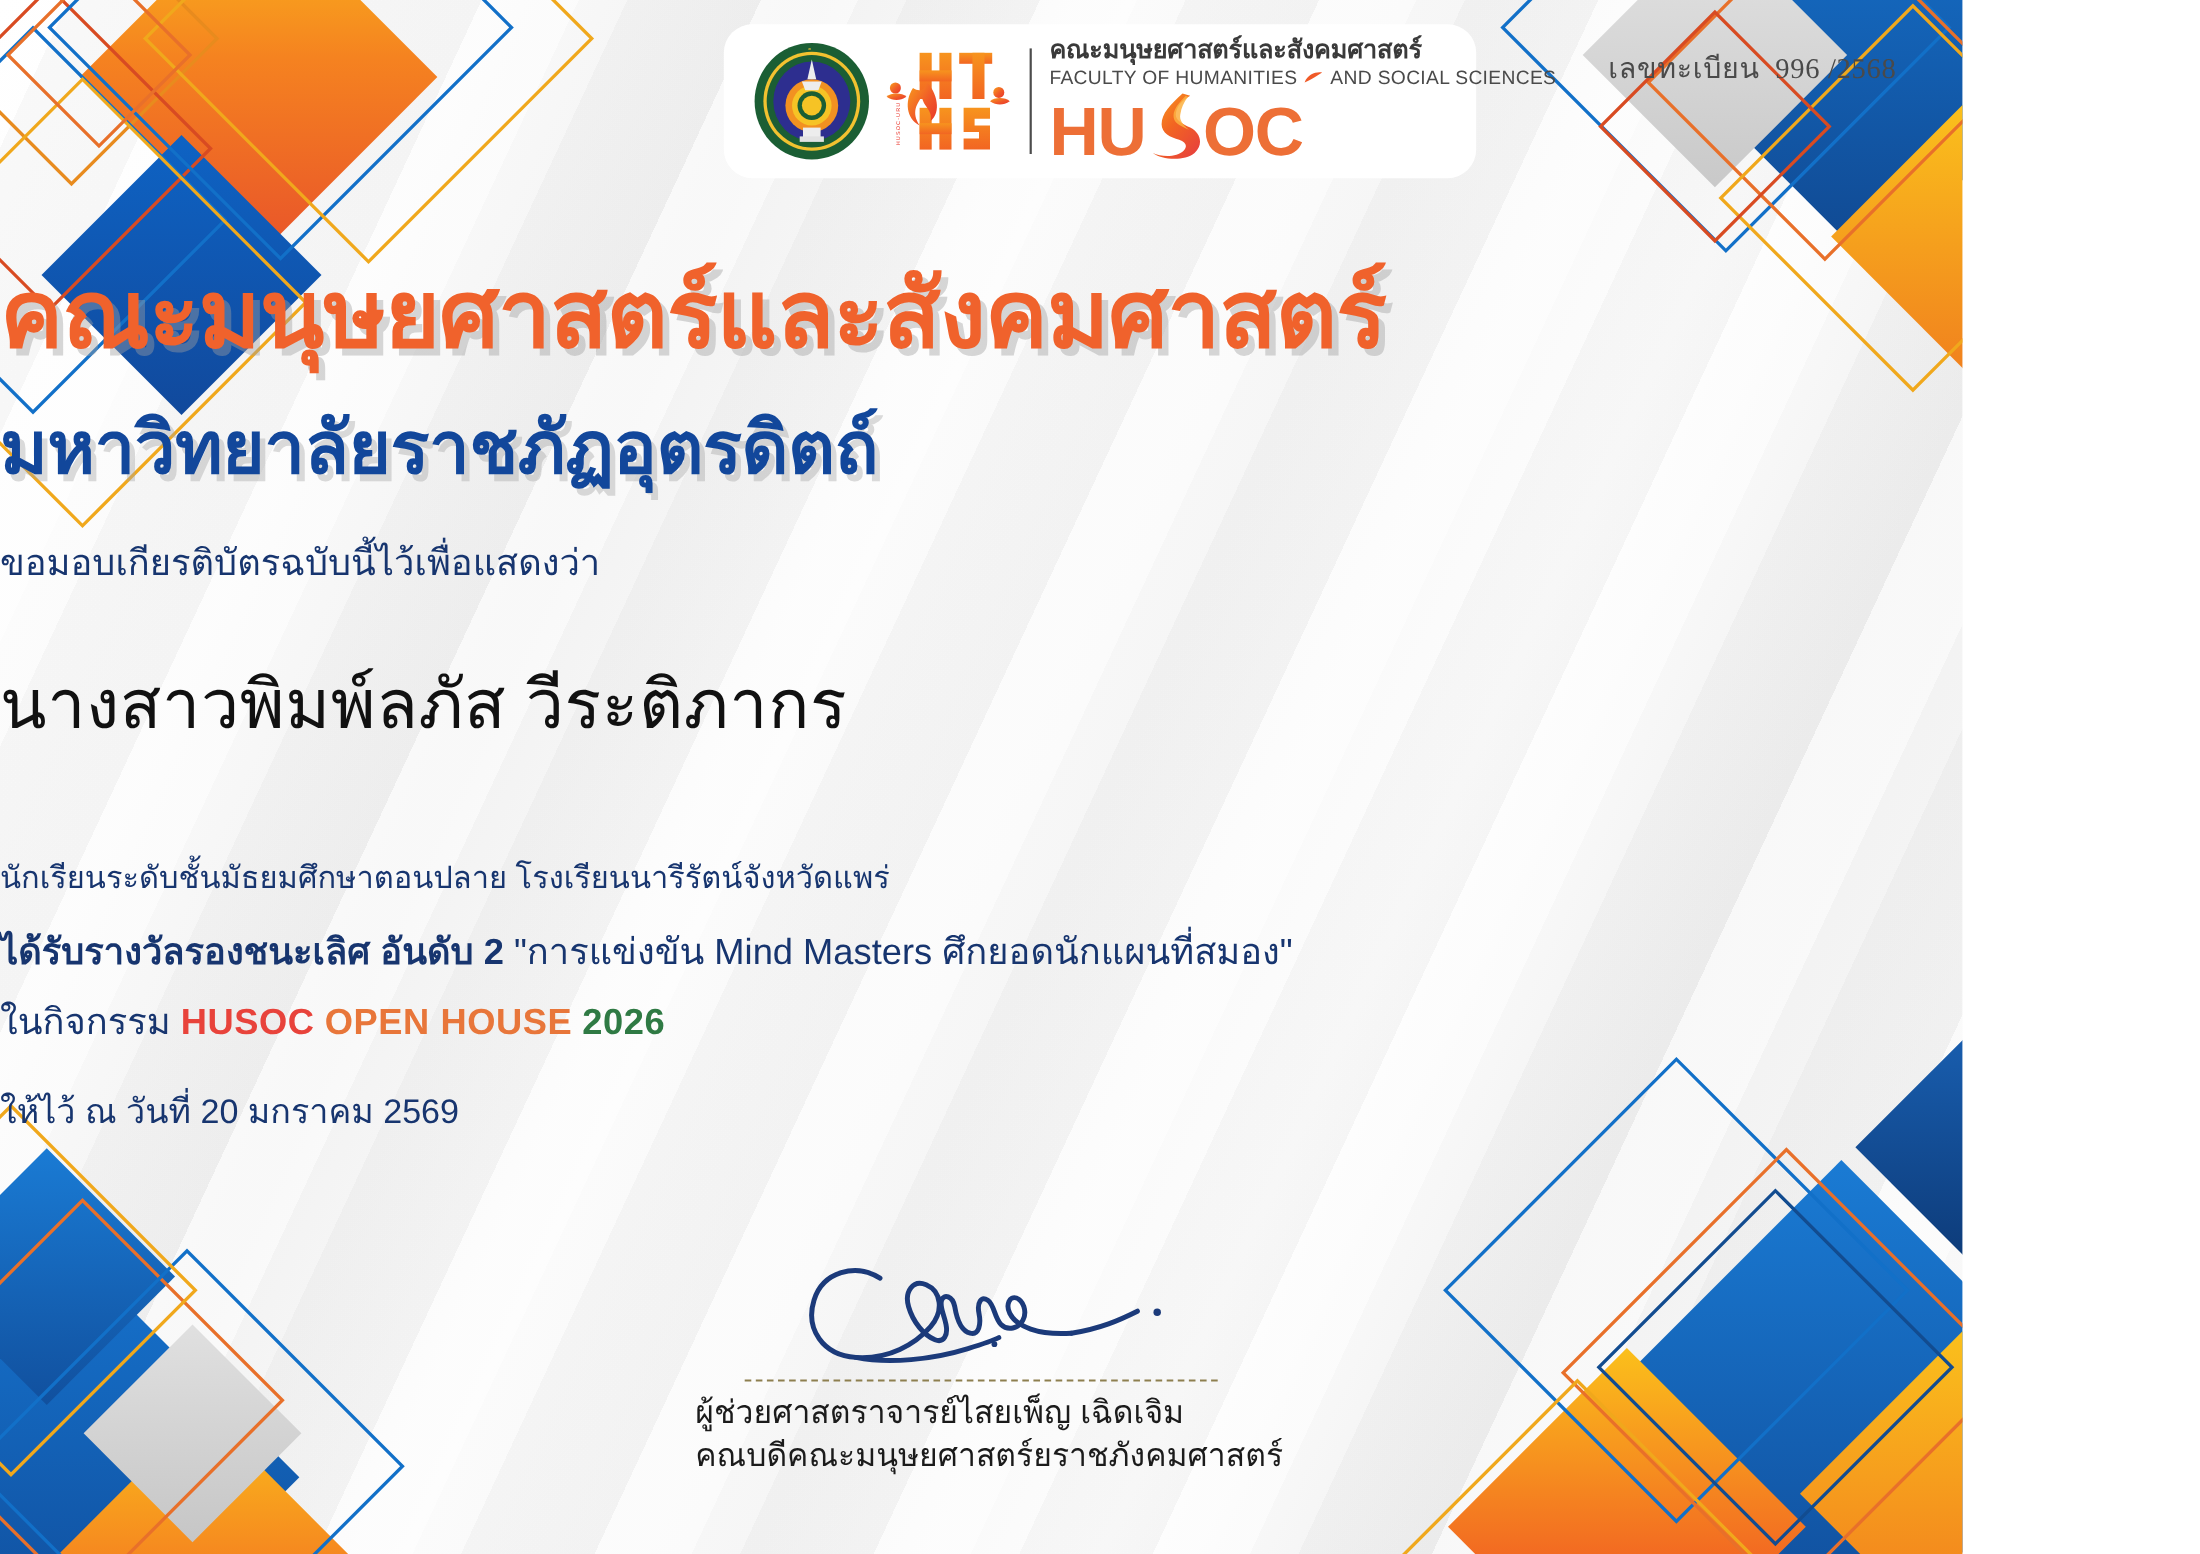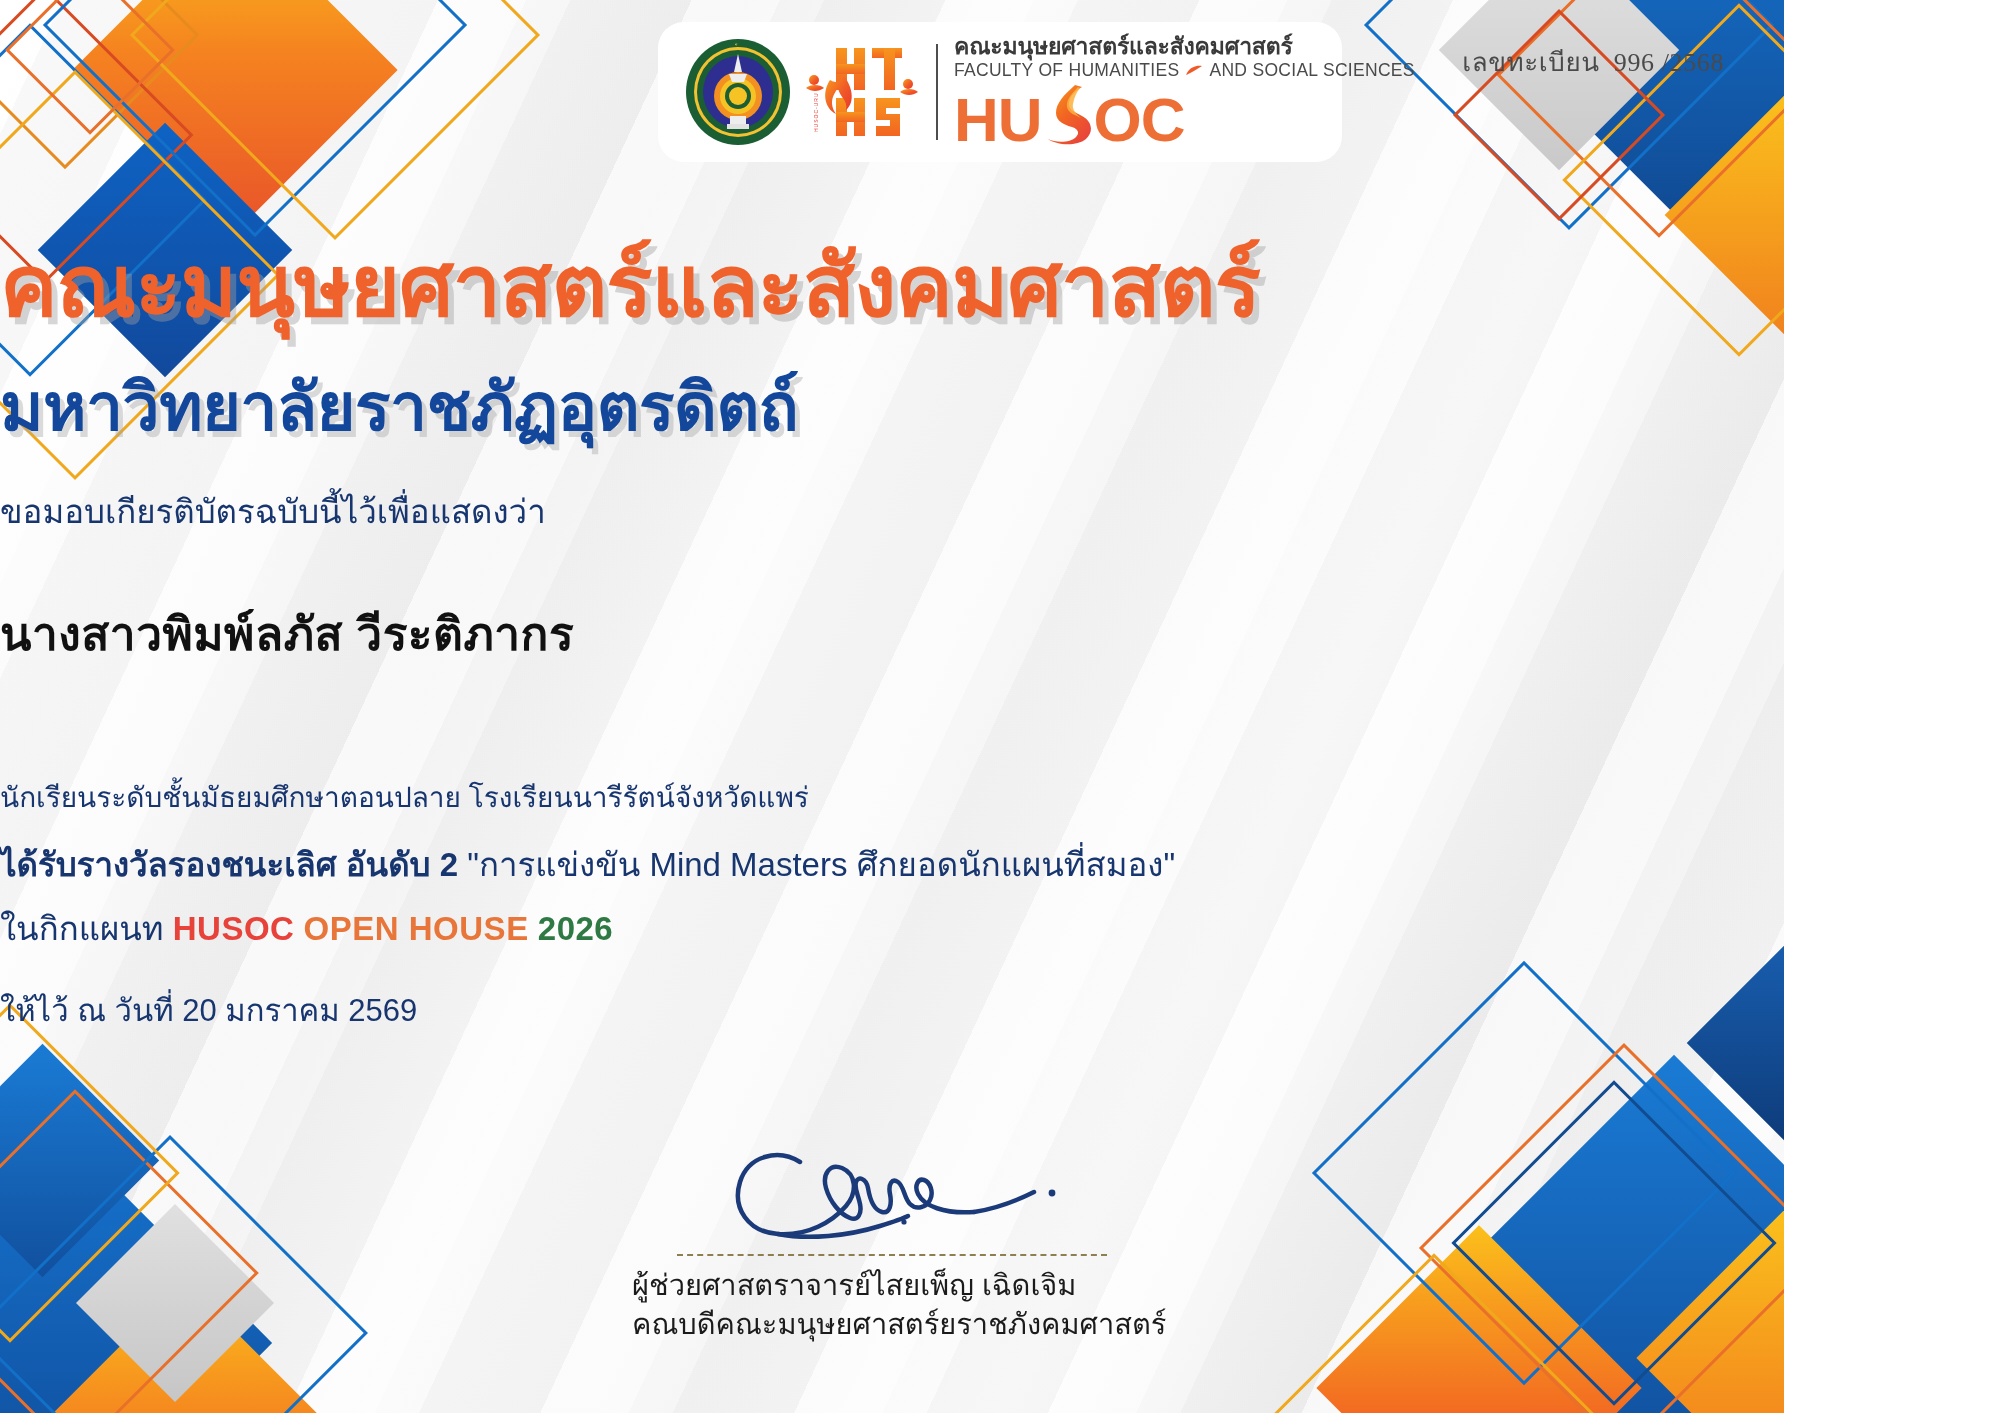--- a/index.html
+++ b/index.html
@@ -87,21 +87,21 @@
     letter-spacing: -0.5px; line-height: 1;
     text-shadow: 5px 6px 0 rgba(165,165,165,0.40);
     white-space: nowrap;
   }
   .subtitle {
     position: absolute; left: 0; right: 0; top: 492px;
     font-size: 33px; color: #17356F; line-height: 1.2; white-space: nowrap;
   }
   .recipient {
     position: absolute; left: 0; right: 0; top: 611px;
-    font-size: 46px; font-weight: bold; color: #111111;
+    font-size: 62px; font-weight: normal; color: #111111;
     letter-spacing: 0.5px; line-height: 1; white-space: nowrap;
   }
   .line-school {
     position: absolute; left: 0; right: 0; top: 781px;
     font-size: 28px; color: #17356F; line-height: 1.2; white-space: nowrap;
   }
   .line-award {
     position: absolute; left: 0; right: 0; top: 845px;
     font-size: 33px; color: #17356F; line-height: 1.2; white-space: nowrap;
   }
@@ -309,21 +309,21 @@
   <div class="recipient">นางสาวพิมพ์ลภัส  วีระติภากร</div>
 
   <div class="line-school">นักเรียนระดับชั้นมัธยมศึกษาตอนปลาย โรงเรียนนารีรัตน์จังหวัดแพร่</div>
 
   <div class="line-award">
     <b>ได้รับรางวัลรองชนะเลิศ อันดับ 2</b>
     <span>"การแข่งขัน Mind Masters ศึกยอดนักแผนที่สมอง"</span>
   </div>
 
   <div class="line-activity">
-    <span>ในกิกแผนท</span>
+    <span>ในกิจกรรม</span>
     <span class="ev1">HUSOC</span>
     <span class="ev2">OPEN HOUSE</span>
     <span class="ev3">2026</span>
   </div>
 
   <div class="line-date">ให้ไว้ ณ วันที่ 20 มกราคม 2569</div>
 
   <div class="sign-wrap">
     <svg class="sign-svg" viewBox="0 0 420 120" width="420" height="120">
       <g fill="none" stroke="#1B3A7A" stroke-width="4.5" stroke-linecap="round" stroke-linejoin="round">

